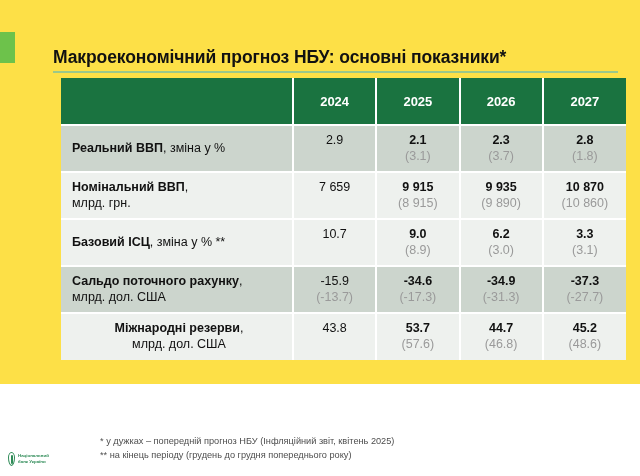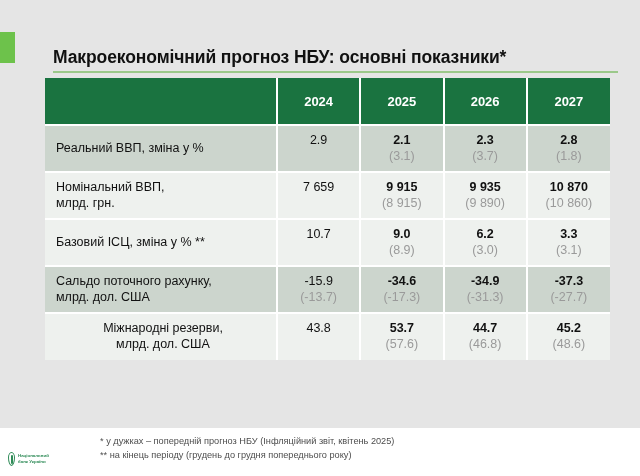--- a/index.html
+++ b/index.html
@@ -4,22 +4,22 @@
 <style>
   * { margin:0; padding:0; box-sizing:border-box; }
   html, body {
     width:640px; height:476px;
     background:#ffffff;
     font-family:"Liberation Sans", sans-serif;
     overflow:hidden;
   }
   #slide {
     position:relative;
-    width:640px; height:428px;
-    background:#e5e5e5;
+    width:640px; height:384px;
+    background:#fde047;
     padding-left:45px;
   }
 
   
   .corner-mark {
     position:absolute;
     left:0px; top:32px;
     width:15px; height:31px;
     background:#6dc24b;
   }
@@ -38,21 +38,21 @@
   .title-rule {
     position:absolute;
     left:53px; top:71px;
     width:565px; height:2px;
     background:#9bc88a;
   }
 
   
   .table-wrap {
     position:absolute;
-    left:45px; top:78px;
+    left:61px; top:78px;
     width:565px;
   }
   table.macro {
     width:565px;
     border-collapse:collapse;
     table-layout:fixed;
   }
   table.macro col.c-label { width:232px; }
   table.macro col.c-year  { width:83.25px; }
 
@@ -79,21 +79,21 @@
   }
   tbody tr.shade td { background:#ccd5cd; }
   tbody tr.plain td { background:#eef1ee; }
 
   td.cell-label {
     text-align:left;
     padding-left:11px;
     padding-right:6px;
     line-height:1.25;
   }
-  td.cell-label .lbl-bold { font-weight:normal; }
+  td.cell-label .lbl-bold { font-weight:bold; }
   td.cell-label .lbl-reg  { font-weight:normal; }
   td.cell-label .lbl-line2 { display:block; font-weight:normal; }
 
   td.cell-num {
     text-align:center;
     line-height:1.25;
   }
   td.cell-num .main { display:block; font-weight:bold; color:#111111; }
   td.cell-num .main.nonbold { font-weight:normal; }
   td.cell-num .prev { display:block; color:#9a9a9a; font-weight:normal; }

